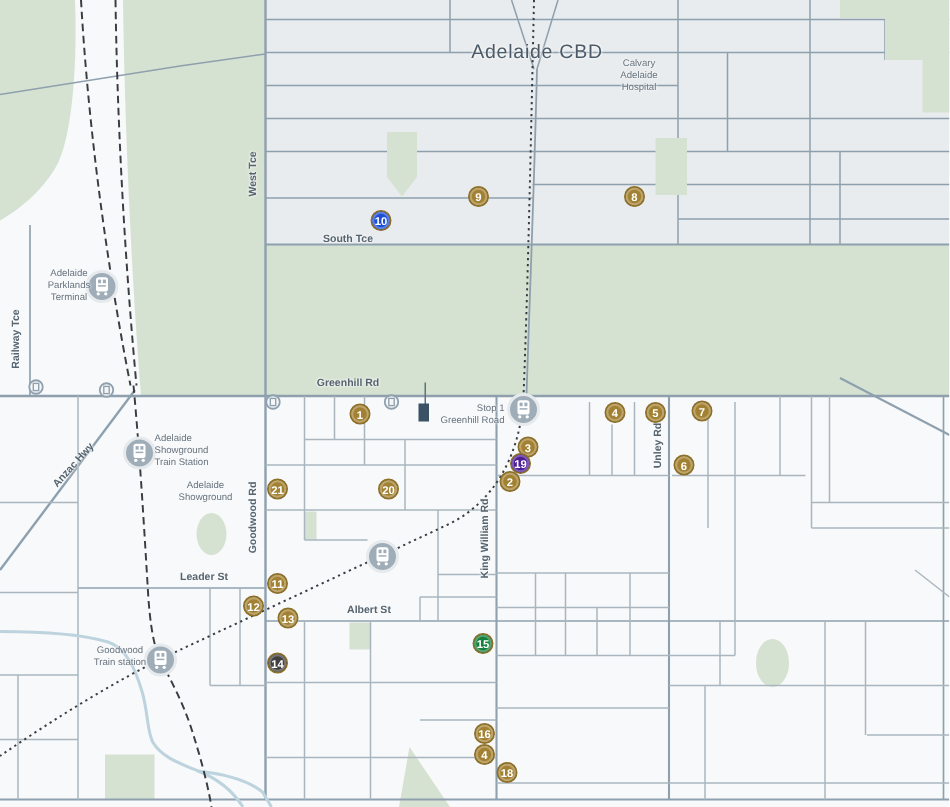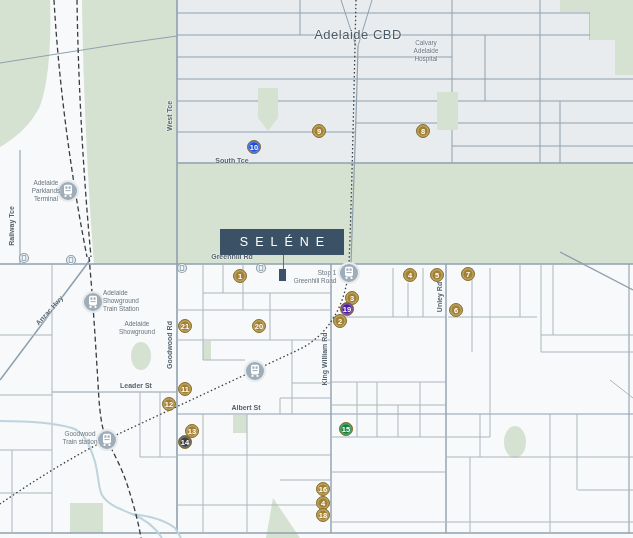--- a/index.html
+++ b/index.html
@@ -205,43 +205,40 @@
     <div class="lbl place" style="left:137px;top:328px;">Adelaide
 Showground</div>
     <div class="lbl vert" style="left:170px;top:345px;">Goodwood Rd</div>
     <div class="lbl vert" style="left:325px;top:359px;">King William Rd</div>
     <div class="lbl vert" style="left:440px;top:297px;">Unley Rd</div>
     <div class="lbl" style="left:136px;top:386px;">Leader St</div>
     <div class="lbl" style="left:246px;top:408px;">Albert St</div>
     <div class="lbl place" style="left:80px;top:438px;">Goodwood
 Train station</div>
 
-    <div id="brand">
-      <span>SELÉNE</span>
-    </div>
     <div id="brand-leader"></div>
     <div id="brand-pin"></div>
 
     <div id="markers">
         <div class="marker" style="left: 240px; top: 276px; background: rgb(162, 129, 50);">1</div>
         <div class="marker" style="left: 340px; top: 321px; background: rgb(162, 129, 50);">2</div>
         <div class="marker" style="left: 352px; top: 298px; background: rgb(162, 129, 50);">3</div>
         <div class="marker" style="left: 410px; top: 275px; background: rgb(162, 129, 50);">4</div>
         <div class="marker" style="left: 437px; top: 275px; background: rgb(162, 129, 50);">5</div>
         <div class="marker" style="left: 456px; top: 310px; background: rgb(162, 129, 50);">6</div>
         <div class="marker" style="left: 468px; top: 274px; background: rgb(162, 129, 50);">7</div>
         <div class="marker" style="left: 423px; top: 131px; background: rgb(162, 129, 50);">8</div>
         <div class="marker" style="left: 319px; top: 131px; background: rgb(162, 129, 50);">9</div>
         <div class="marker" style="left: 254px; top: 147px; background: #1d4ed8;">10</div>
         <div class="marker" style="left: 185px; top: 389px; background: rgb(162, 129, 50);">11</div>
         <div class="marker" style="left: 169px; top: 404px; background: rgb(162, 129, 50);">12</div>
-        <div class="marker" style="left: 170px; top: 431px; background: rgb(162, 129, 50); margin-left: 15px;">13</div>
+        <div class="marker" style="left: 170px; top: 412px; background: rgb(162, 129, 50); margin-left: 15px;">13</div>
         <div class="marker" style="left: 185px; top: 442px; background: #404040;">14</div>
-        <div class="marker" style="left: 346px; top: 429px; background: #15803d;">15</div>
+        <div class="marker" style="left: 322px; top: 429px; background: #15803d;">15</div>
         <div class="marker" style="left: 323px; top: 489px; background: rgb(162, 129, 50); text-align: center;">16</div>
         <div class="marker" style="left: 323px; top: 503px; background: rgb(162, 129, 50);">4</div>
-        <div class="marker" style="left: 323px; top: 515px; background: rgb(162, 129, 50);">18</div>
+        <div class="marker" style="left: 338px; top: 515px; background: rgb(162, 129, 50);">18</div>
         <div class="marker" style="left: 347px; top: 309px; background: #4c1d95;">19</div>
         <div class="marker" style="left: 259px; top: 326px; background: rgb(162, 129, 50);">20</div>
         <div class="marker" style="left: 185px; top: 326px; background: rgb(162, 129, 50); text-align: right;">21</div>
       </div>
   </div>
 </div>
 
 </body></html>

